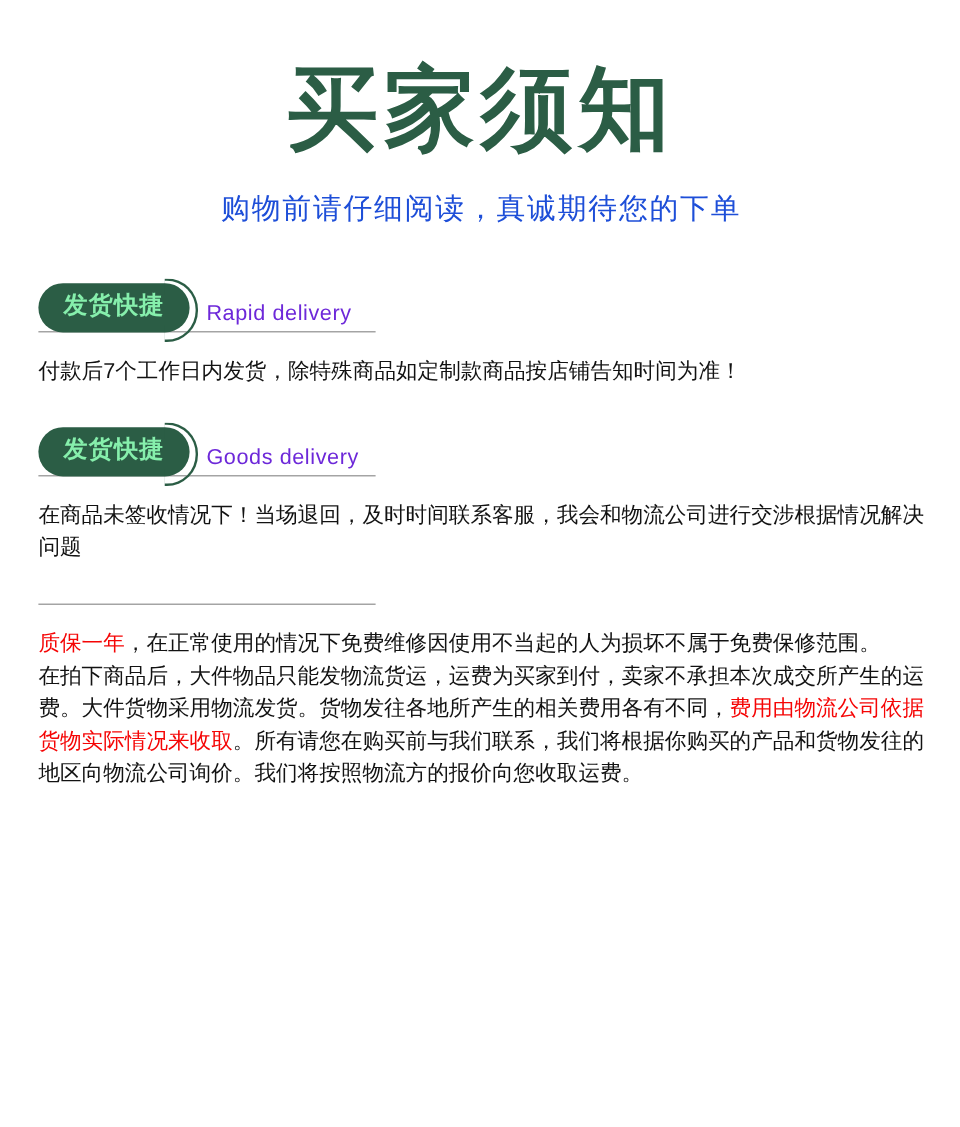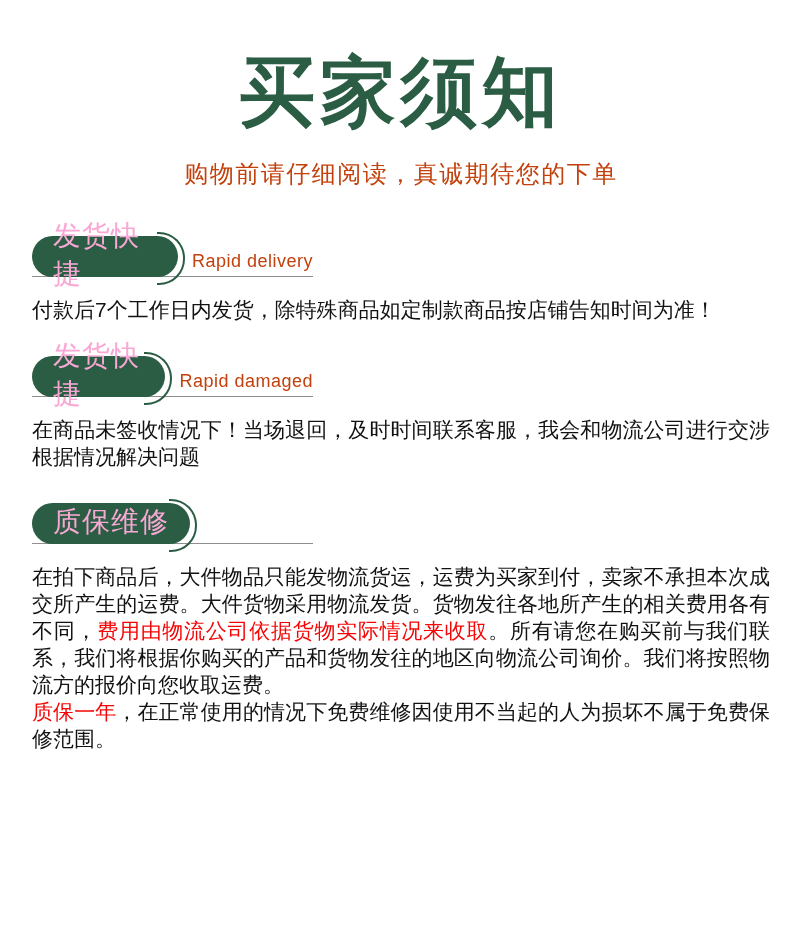--- a/index.html
+++ b/index.html
@@ -23,21 +23,21 @@
     font-size: 76px;
     line-height: 1.05;
     font-weight: 900;
     letter-spacing: 5px;
     color: var(--green, #2b5d45);
   }
   .page-subtitle {
     text-align: center;
     font-size: 24px;
     letter-spacing: 1.5px;
-    color: #c2410c;
+    color: #1d4ed8;
     margin-top: 26px;
     font-family: Liberation Mono, monospace;
   }
   
   #sections { margin-top: 46px; }
   .section { margin-top: 33px; }
   .section:first-child { margin-top: 0; }
   .section-header {
     display: flex;
     align-items: flex-end;
@@ -46,52 +46,52 @@
     padding-bottom: 0;
   }
   .badge {
     position: relative;
     display: inline-flex;
     align-items: center;
     justify-content: center;
     height: 41px;
     padding: 0 21px 3px 21px;
     background: var(--green, #2b5d45);
-    color: #f9a8d4;
-    font-size: 28px;
-    font-weight: 400;
+    color: #86efac;
+    font-size: 20px;
+    font-weight: 700;
     letter-spacing: 1px;
     border-radius: 22px;
     margin-bottom: -1px;
   }
   
   .badge::after {
     content: "";
     position: absolute;
     top: -4px;
     right: -7px;
     width: 26px;
     height: 49px;
     border: 2px solid var(--green, #2b5d45);
     border-left: none;
     border-radius: 0 26px 26px 0;
     pointer-events: none;
   }
   .badge-en {
     font-size: 18px;
-    color: #c2410c;
+    color: #6d28d9;
     margin-left: 14px;
     padding-bottom: 4px;
     letter-spacing: 0.5px;
     white-space: nowrap;
     text-align: right;
   }
   .section-body { margin-top: 19px; }
   .section-body p {
-    font-size: 21px;
+    font-size: 18px;
     line-height: 27px;
     color: #121212;
     text-align: justify;
     text-justify: inter-ideograph;
   }
   .seg-red { color: var(--red, #f50505); }
   .seg-normal { color: inherit; }
 </style>
 </head>
 <body>
@@ -106,30 +106,29 @@
       <span class="badge-en">Rapid delivery</span>
     </div>
     <div class="section-body">
           <p><span class="seg-normal">付款后7个工作日内发货，除特殊商品如定制款商品按店铺告知时间为准！</span></p>
         </div>
   </section>
 
   <section class="section">
     <div class="section-header">
       <span class="badge">发货快捷</span>
-      <span class="badge-en">Rapid damaged</span>
+      <span class="badge-en">Goods delivery</span>
     </div>
     <div class="section-body">
           <p><span class="seg-normal">在商品未签收情况下！当场退回，及时时间联系客服，我会和物流公司进行交涉根据情况解决问题</span></p>
         </div>
   </section>
 
   <section class="section">
     <div class="section-header">
-      <span class="badge">质保维修</span>
     </div>
     <div class="section-body">
+          <p><span class="seg-red">质保一年</span><span class="seg-normal">，在正常使用的情况下免费维修因使用不当起的人为损坏不属于免费保修范围。</span></p>
           <p><span class="seg-normal">在拍下商品后，大件物品只能发物流货运，运费为买家到付，卖家不承担本次成交所产生的运费。大件货物采用物流发货。货物发往各地所产生的相关费用各有不同，</span><span class="seg-red">费用由物流公司依据货物实际情况来收取</span><span class="seg-normal">。所有请您在购买前与我们联系，我们将根据你购买的产品和货物发往的地区向物流公司询价。我们将按照物流方的报价向您收取运费。</span></p>
-          <p><span class="seg-red">质保一年</span><span class="seg-normal">，在正常使用的情况下免费维修因使用不当起的人为损坏不属于免费保修范围。</span></p>
         </div>
   </section>
 </div>
 </div>
 
 </body></html>

